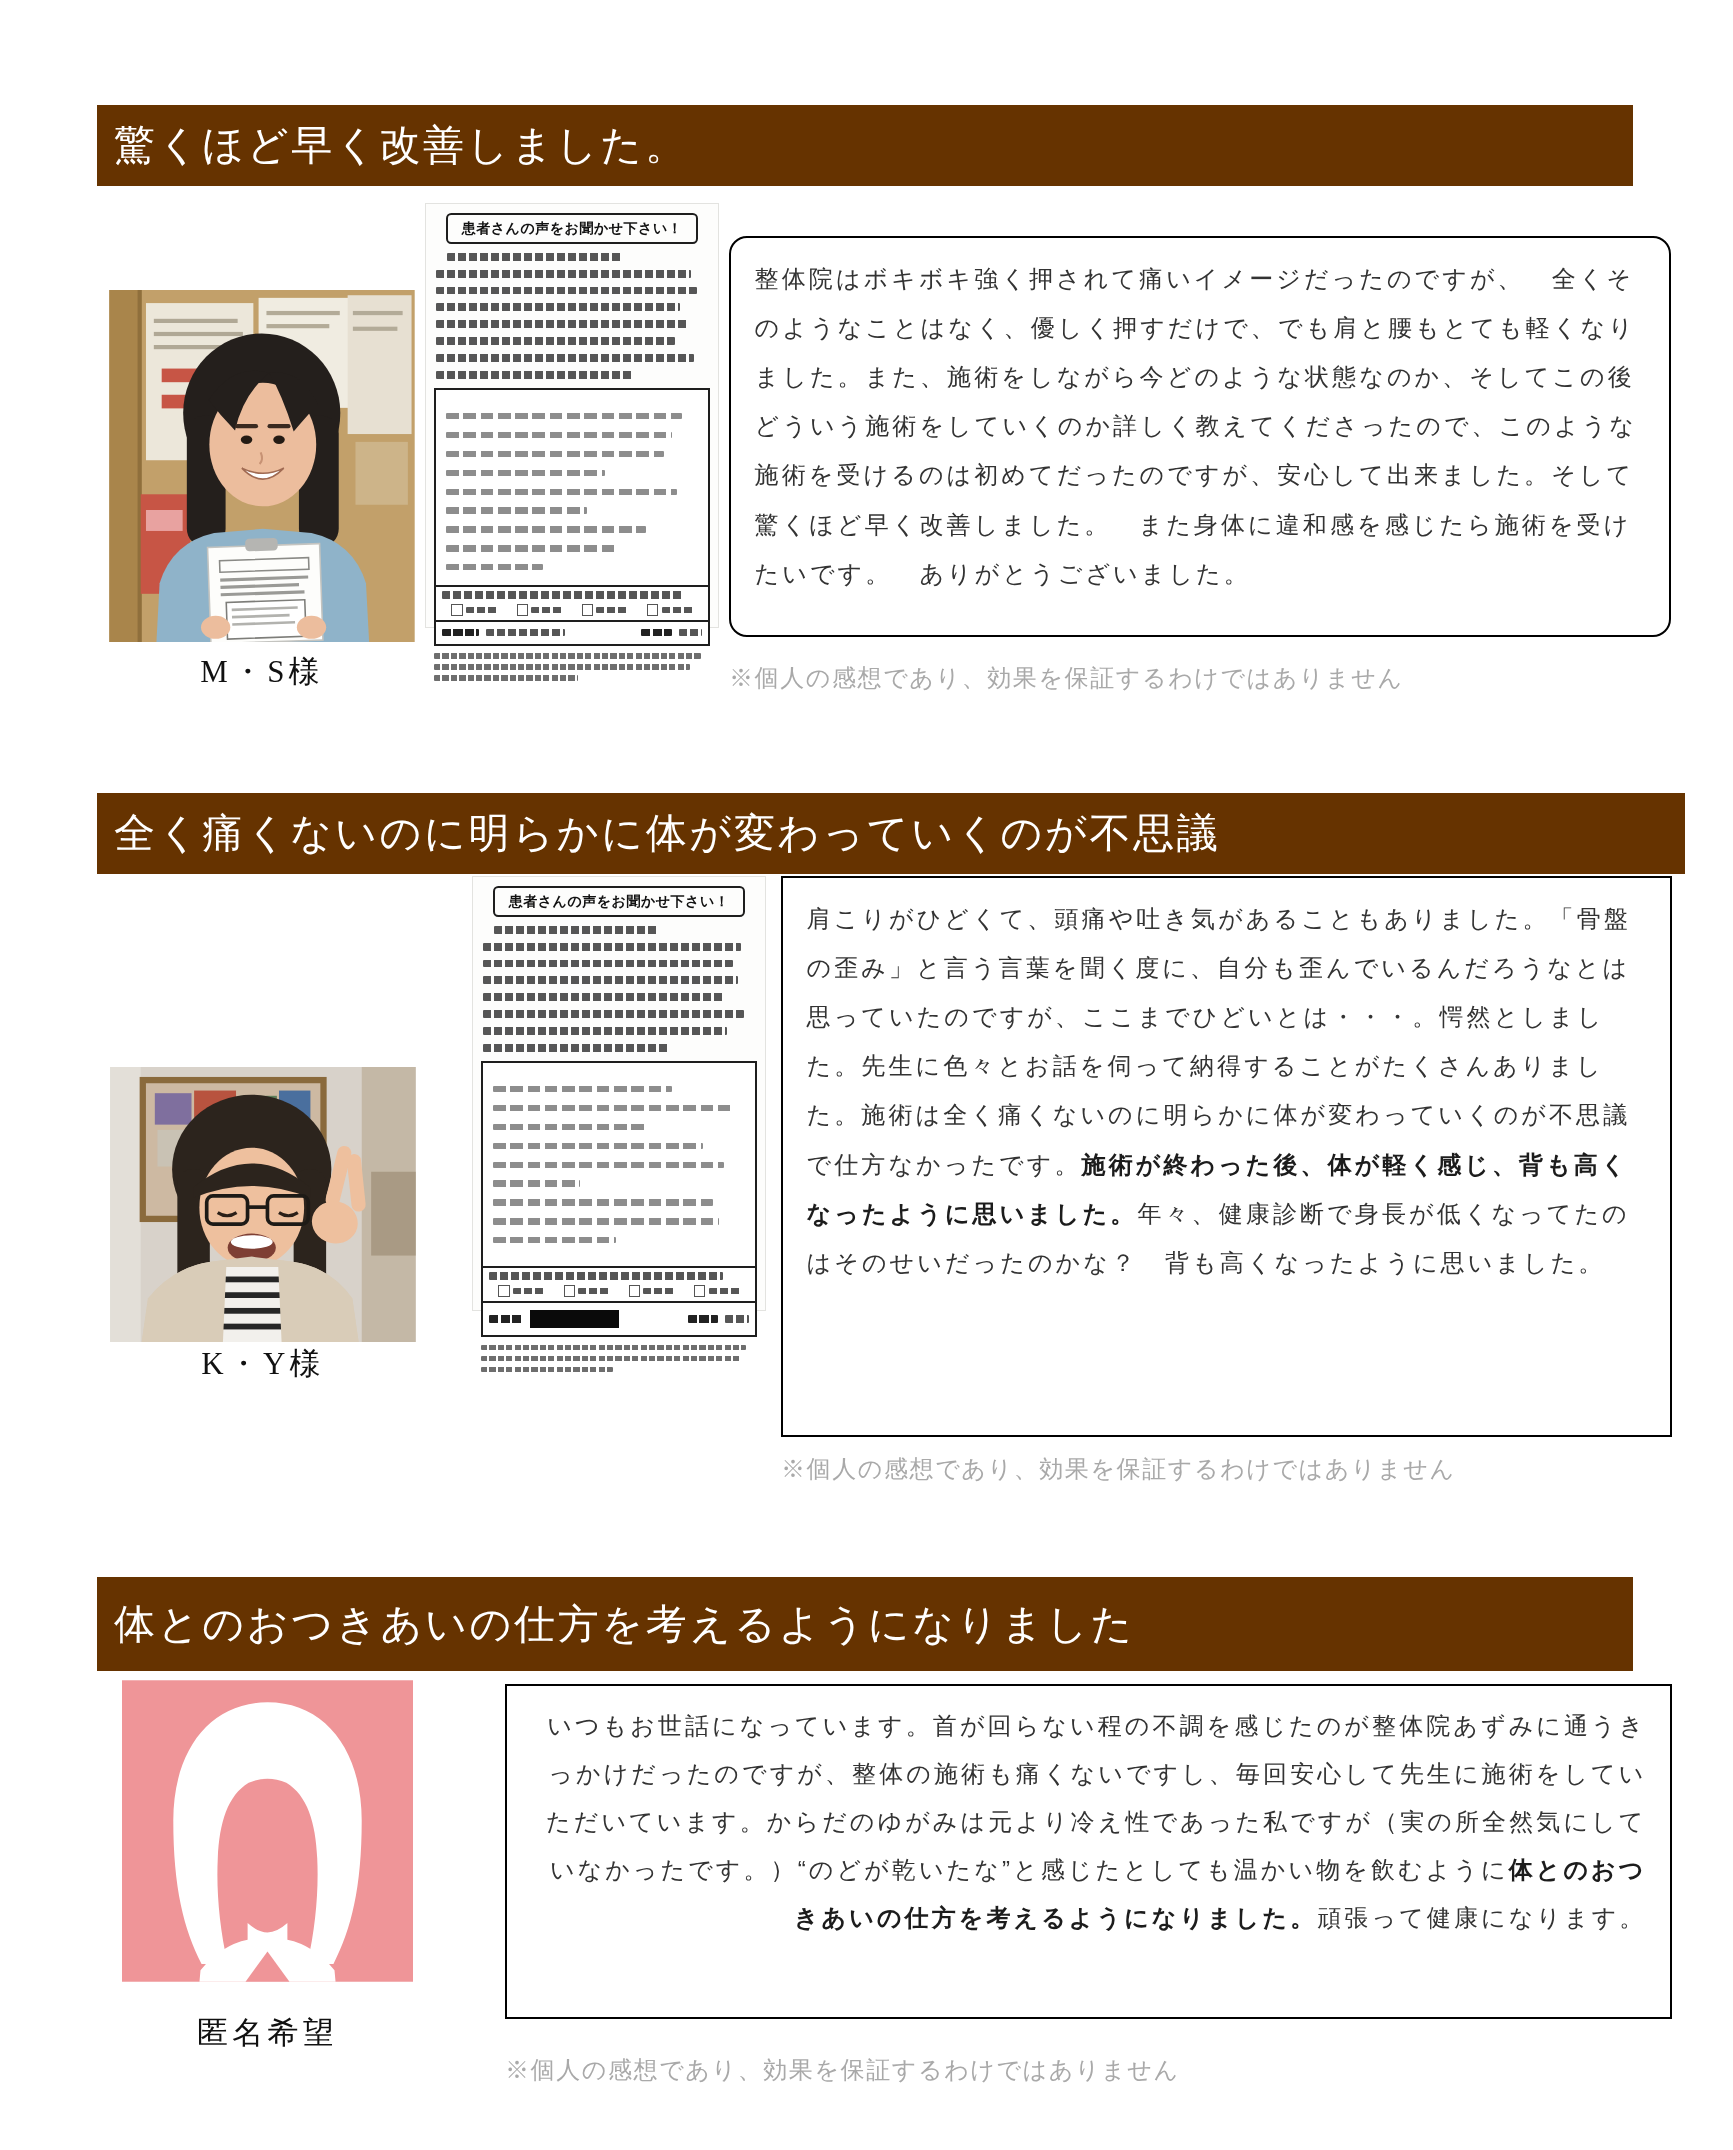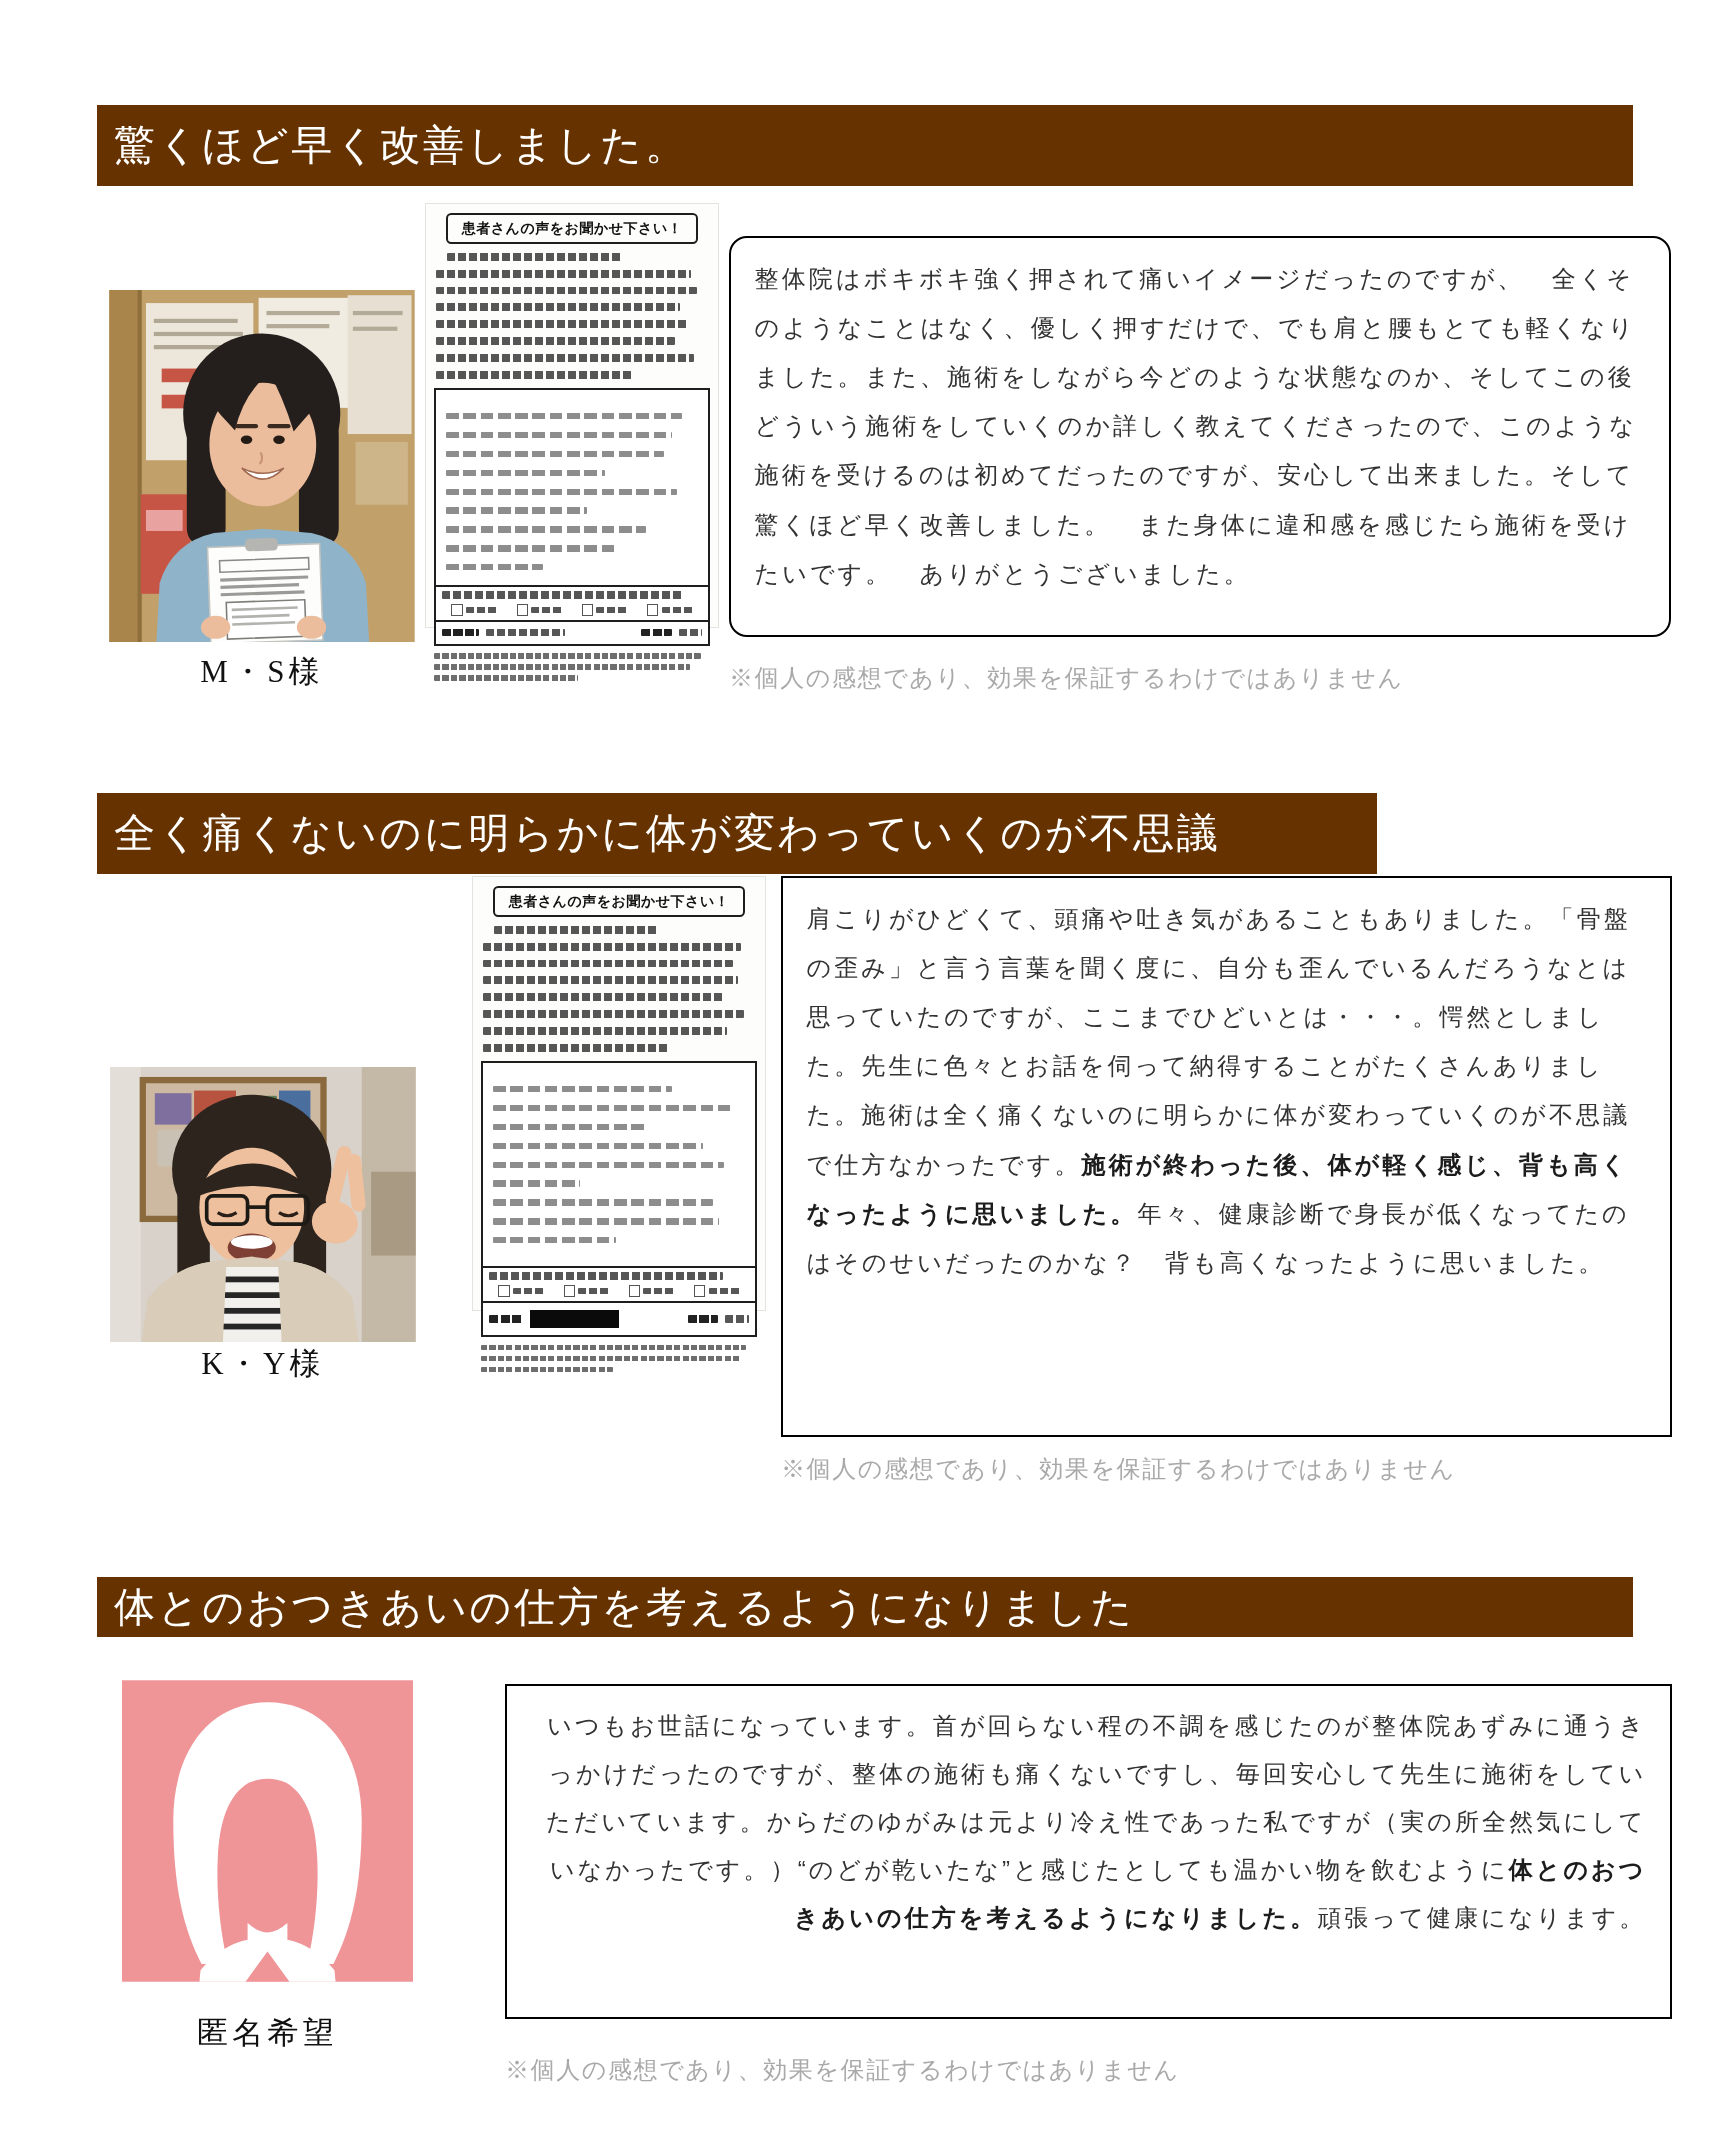--- a/index.html
+++ b/index.html
@@ -180,21 +180,21 @@
   <div class="abs tbox" style="left:729px;top:236px;width:942px;min-height:401px;border-radius:18px;">
     <p><span>整体院はボキボキ強く押されて痛いイメージだったのですが、　全くそのようなことはなく、優しく押すだけで、でも肩と腰もとても軽くなりました。また、施術をしながら今どのような状態なのか、そしてこの後どういう施術をしていくのか詳しく教えてくださったので、このような施術を受けるのは初めてだったのですが、安心して出来ました。そして驚くほど早く改善しました。　また身体に違和感を感じたら施術を受けたいです。　ありがとうございました。</span></p>
   </div>
 
   <div class="abs cname" style="left:109px;top:651px;width:306px;">M・S様</div>
 
   <div class="abs disc" style="left:729px;top:662px;width:942px;">※個人の感想であり、効果を保証するわけではありません</div>
 </section>
 
 <section>
-  <div class="abs hdr" style="left:97px;top:793px;width:1280px;height:81px;">
+  <div class="abs hdr" style="left:97px;top:793px;width:1588px;height:81px;">
     <span>全く痛くないのに明らかに体が変わっていくのが不思議</span>
   </div>
 
   <div class="abs scan" style="left:472px;top:876px;width:294px;height:435px;">
     <div class="scan-title">
       <span>患者さんの声をお聞かせ下さい！</span>
     </div>
     <div class="scan-print">
       <i style="width:60%;margin-left:4%"></i>
       <i style="width:95%"></i>
@@ -299,21 +299,21 @@
   <div class="abs tbox" style="left:781px;top:876px;width:891px;min-height:561px;">
     <p><span>肩こりがひどくて、頭痛や吐き気があることもありました。「骨盤の歪み」と言う言葉を聞く度に、自分も歪んでいるんだろうなとは思っていたのですが、ここまでひどいとは・・・。愕然としました。先生に色々とお話を伺って納得することがたくさんありました。施術は全く痛くないのに明らかに体が変わっていくのが不思議で仕方なかったです。</span><span class="bold">施術が終わった後、体が軽く感じ、背も高くなったように思いました。</span><span>年々、健康診断で身長が低くなってたのはそのせいだったのかな？　背も高くなったように思いました。</span></p>
   </div>
 
   <div class="abs cname" style="left:110px;top:1343px;width:306px;">K・Y様</div>
 
   <div class="abs disc" style="left:781px;top:1453px;width:891px;">※個人の感想であり、効果を保証するわけではありません</div>
 </section>
 
 <section>
-  <div class="abs hdr" style="left:97px;top:1577px;width:1536px;height:60px;">
+  <div class="abs hdr" style="left:97px;top:1577px;width:1536px;height:94px;">
     <span>体とのおつきあいの仕方を考えるようになりました</span>
   </div>
 
   <div class="abs" style="left:122px;top:1680px;width:291px;height:302px;">
     <svg viewBox="0 0 556 576" width="291" height="302">
       <rect x="0" y="0" width="556" height="576" fill="#ef9598"></rect>
       <path d="M278,42 C168,42 98,134 98,268 C98,396 118,476 152,542 L202,542
                C186,472 180,402 183,340 C186,272 202,220 242,196
                Q278,180 314,196 C354,220 370,272 373,340
                C376,402 370,472 354,542 L404,542

